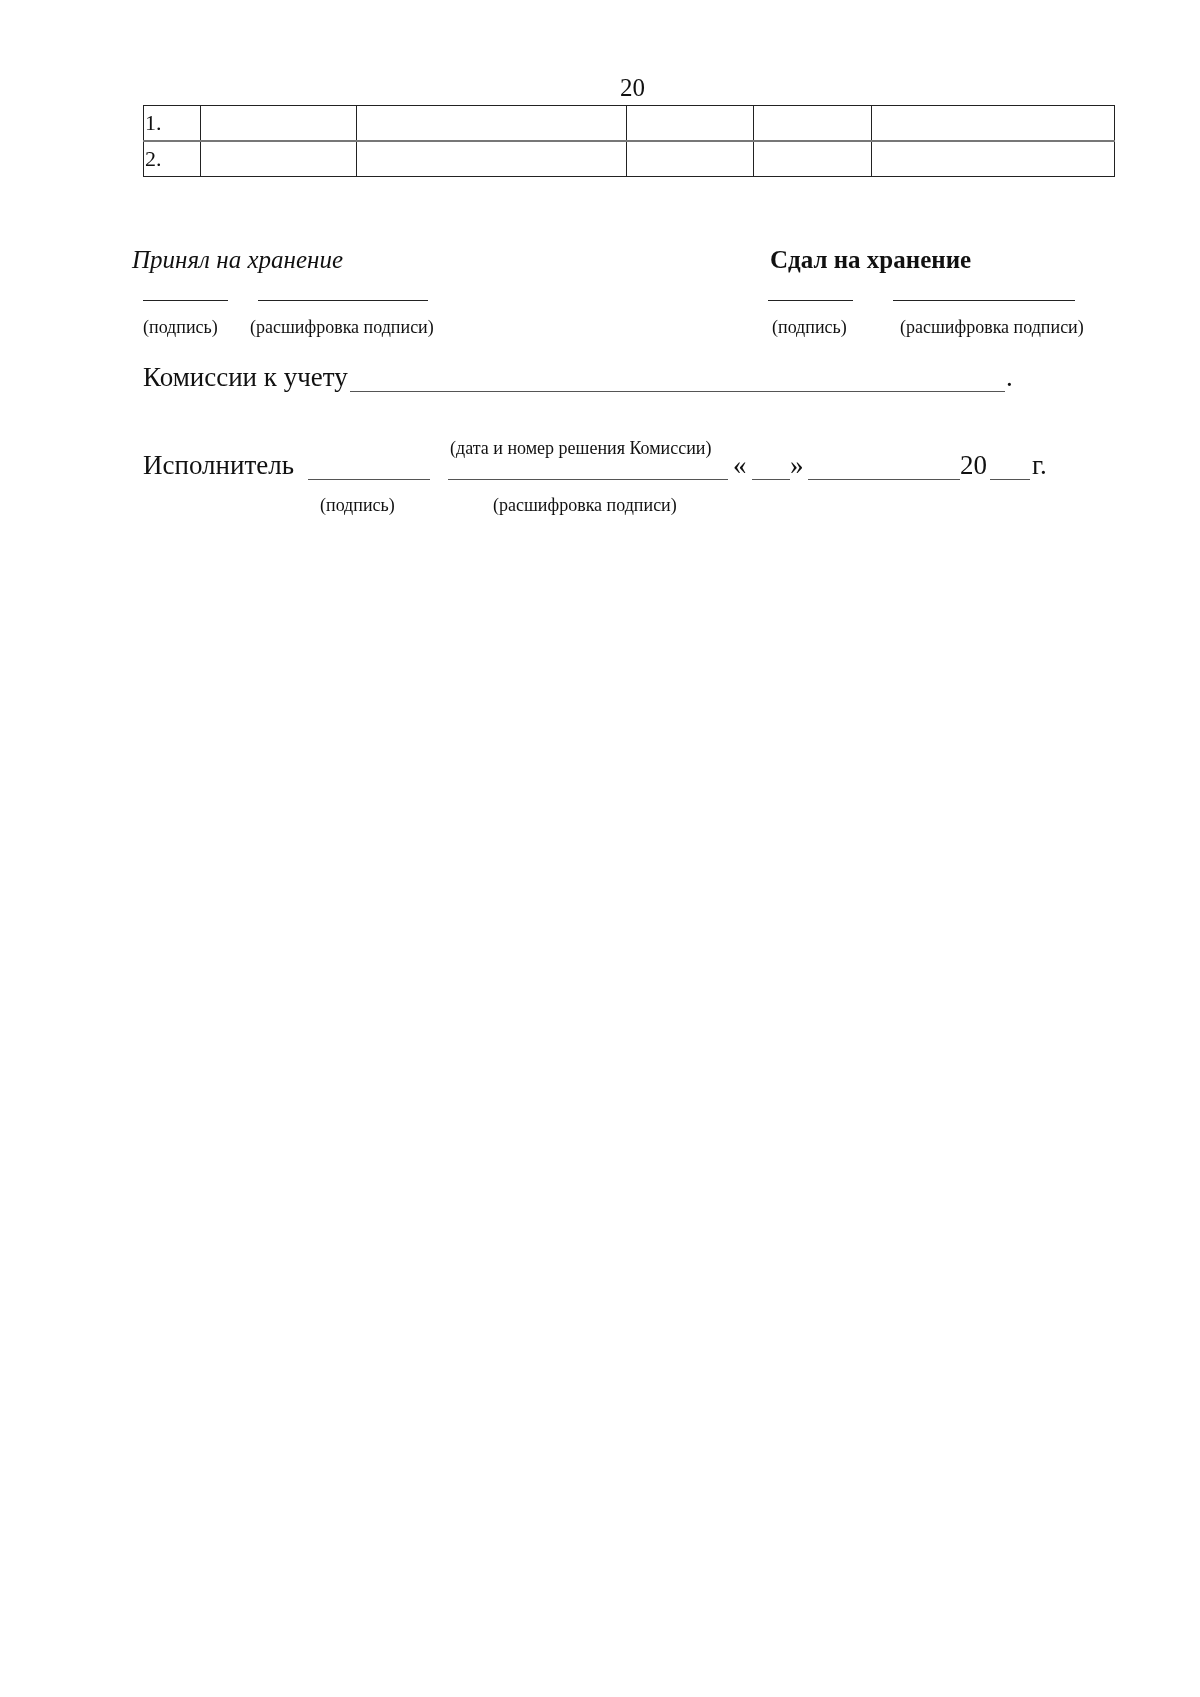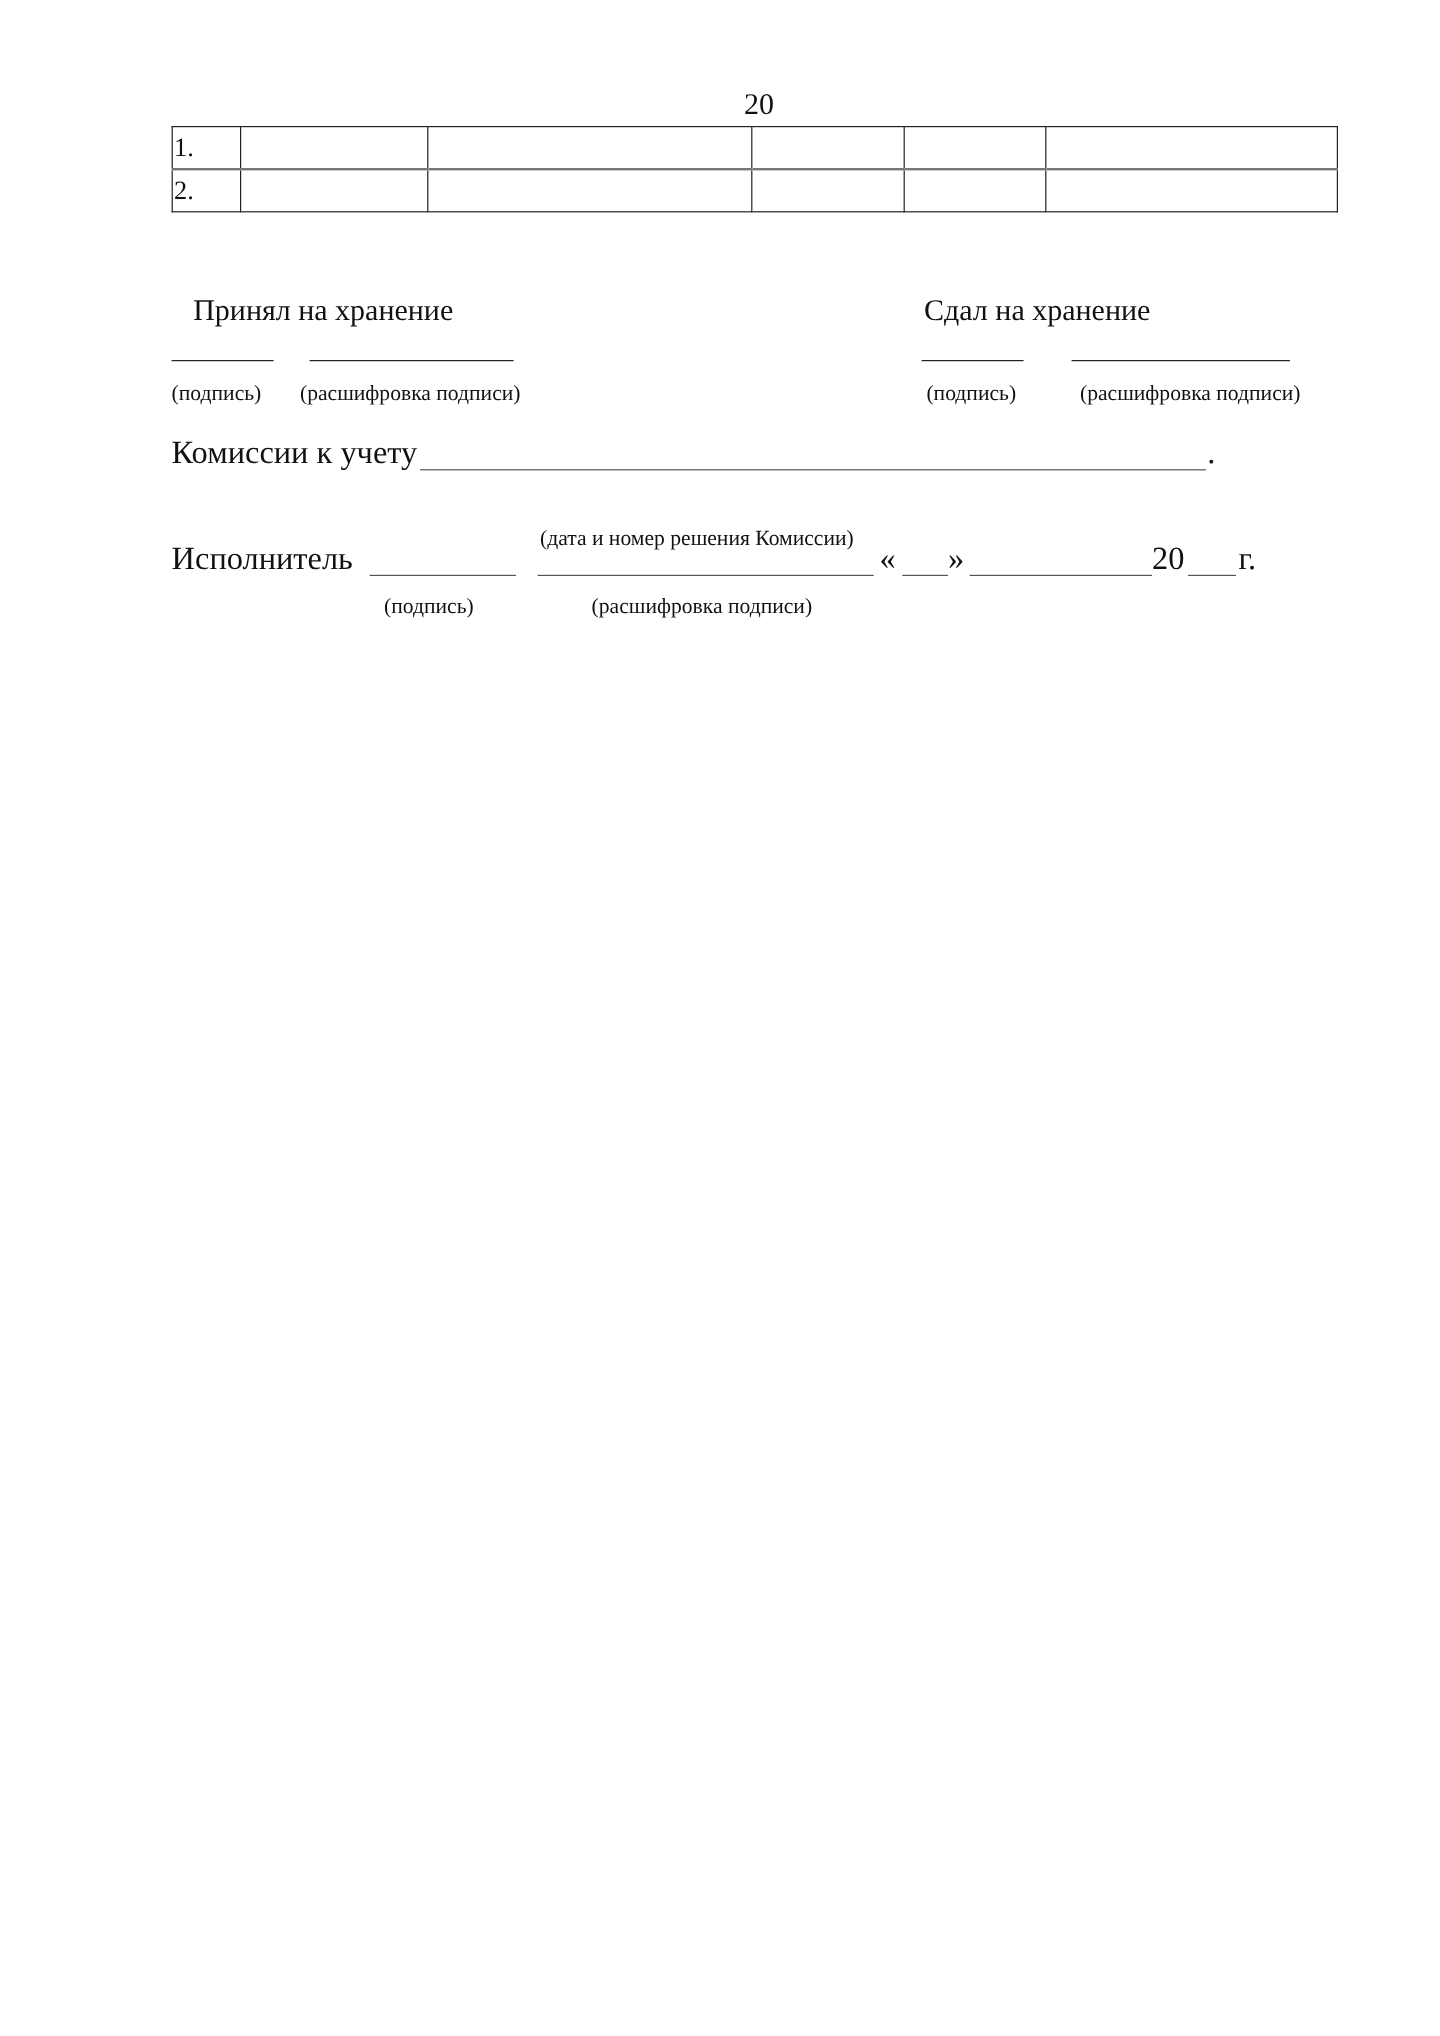--- a/index.html
+++ b/index.html
@@ -45,27 +45,27 @@
       <td>2.</td>
       <td></td>
       <td></td>
       <td></td>
       <td></td>
       <td></td>
     </tr>
   </tbody>
 </table>
 
-<div class="abs heading" style="left:161px; top:246px;">Принял на хранение</div>
+<div class="abs heading" style="left:132px; top:246px;font-style:italic;">Принял на хранение</div>
 <div class="sigline" style="left:143px; top:300px; width:85px;"></div>
 <div class="sigline" style="left:258px; top:300px; width:170px;"></div>
 <div class="abs caption" style="left:143px; top:317px;">(подпись)</div>
 <div class="abs caption" style="left:250px; top:317px;">(расшифровка подписи)</div>
 
-<div class="abs heading" style="left:770px; top:246px;">Сдал на хранение</div>
+<div class="abs heading" style="left:770px; top:246px;font-weight:bold;">Сдал на хранение</div>
 <div class="sigline" style="left:768px; top:300px; width:85px;"></div>
 <div class="sigline" style="left:893px; top:300px; width:182px;"></div>
 <div class="abs caption" style="left:772px; top:317px;">(подпись)</div>
 <div class="abs caption" style="left:900px; top:317px;">(расшифровка подписи)</div>
 
 <div class="abs big" style="left:143px; top:362px;">Комиссии к учету</div>
 <div class="sigline line-gray" style="left:350px; top:391px; width:655px;"></div>
 <div class="abs big" style="left:1006px; top:362px;">.</div>
 <div class="abs caption" style="left:450px; top:406px;margin-top:32px;">(дата и номер решения Комиссии)</div>
 

